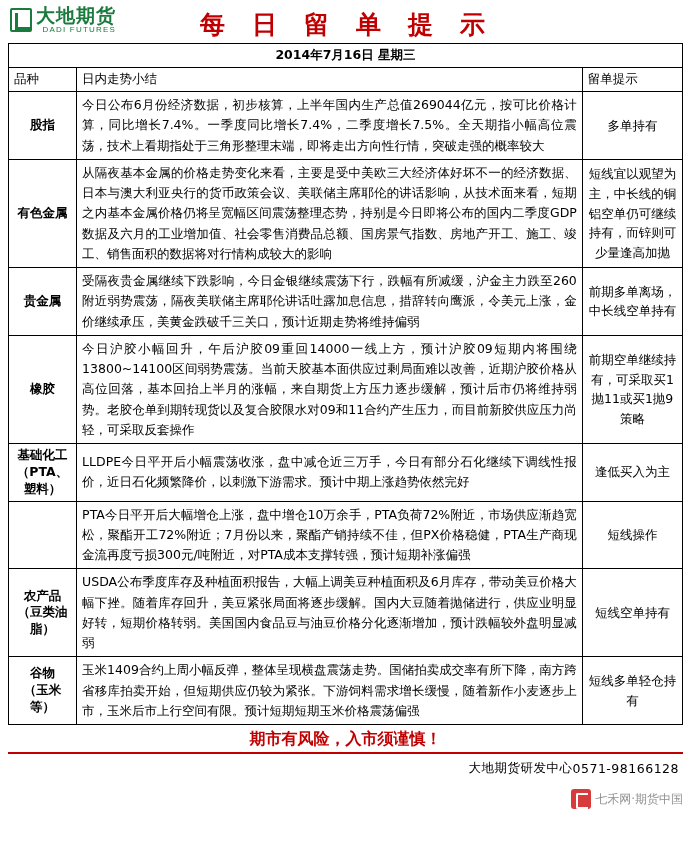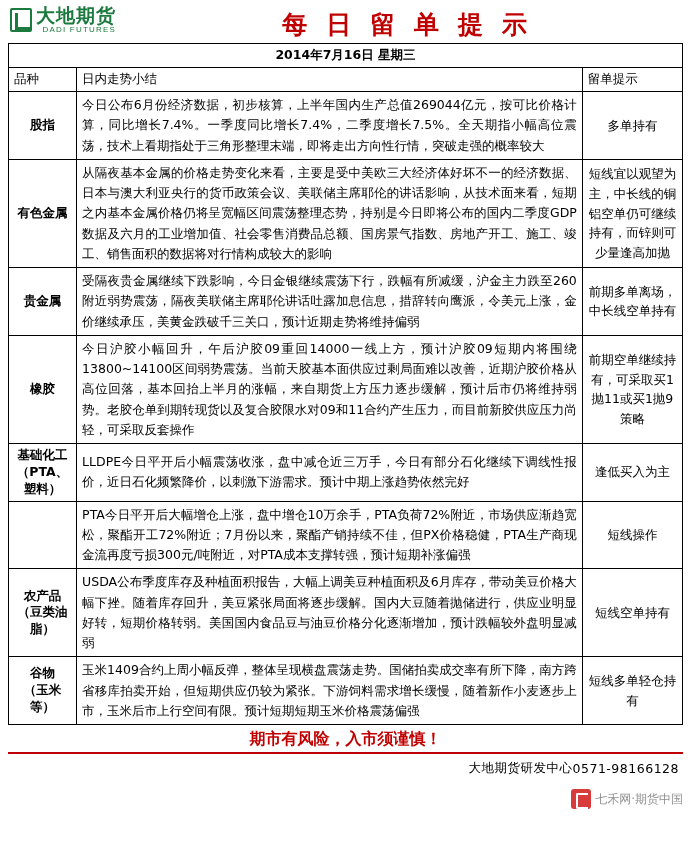--- a/index.html
+++ b/index.html
@@ -58,26 +58,26 @@
     font-family: "DejaVu Sans", sans-serif;
   }
   .logo-en {
     font-size: 8px;
     color: #1b7a3d;
     letter-spacing: 1.2px;
     font-family: "Liberation Sans", sans-serif;
   }
   .main-title {
     flex: 1;
-    text-align: right;
+    text-align: center;
     font-size: 25px;
     font-weight: bold;
     color: #c00000;
     letter-spacing: 6px;
-    font-family: Liberation Sans, sans-serif;
+    font-family: Liberation Mono, monospace;
     padding-top: 2px;
   }
   .header-spacer { width: 150px; }
 
   
   table.sheet {
     width: 675px;
     border-collapse: collapse;
     table-layout: fixed;
     margin-top: 3px;

